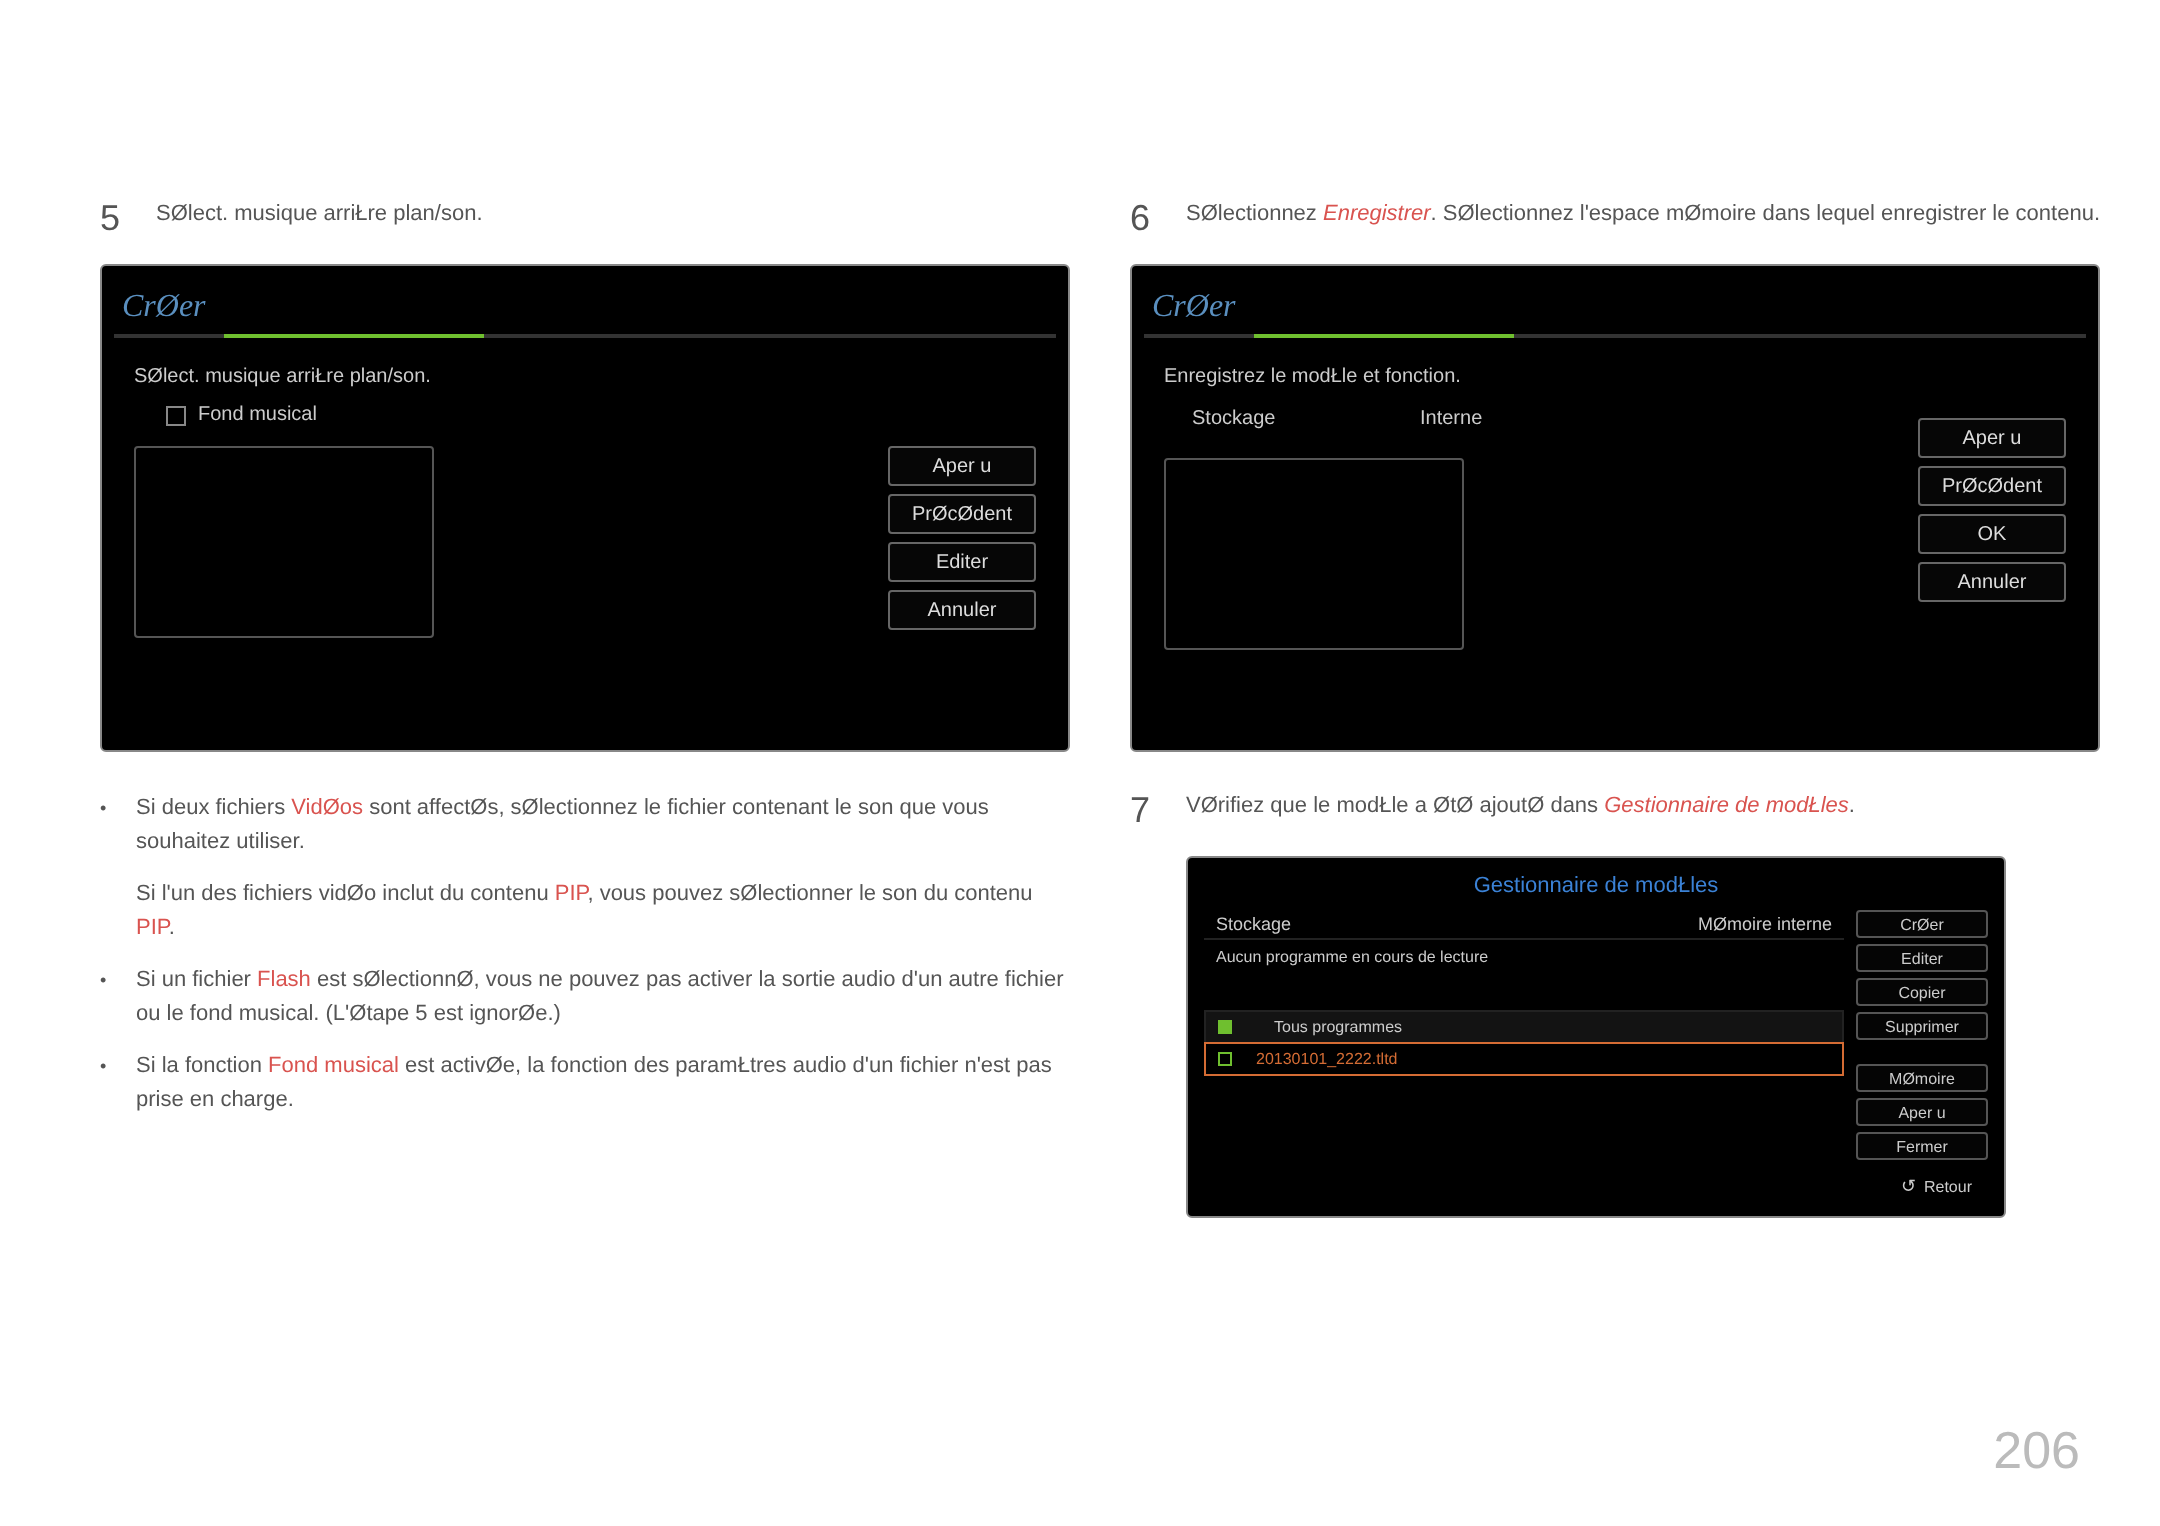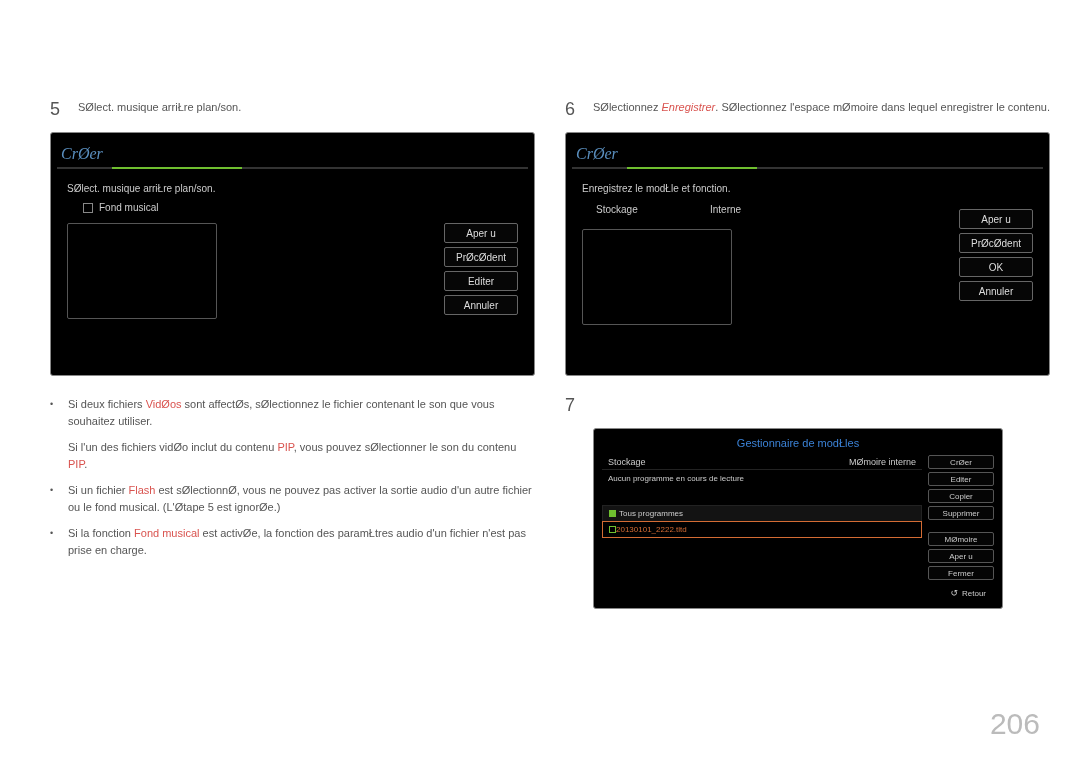--- a/index.html
+++ b/index.html
@@ -36,30 +36,30 @@
 
   
   .mini { background:#000; border:1px solid #888; border-radius:3px; color:#ccc; padding:4px 4px 8px 4px; width: 410px; margin-top: 10px; }
   .mini-title { font-size:11px; color:#3b82d6; text-align:center; padding:4px 0 6px 0; }
   .mini-top { display:flex; font-size:9px; justify-content:space-between; padding:2px 6px; border-bottom:1px solid #222;}
   .mini-sub { font-size:8px; color:#ccc; padding:4px 6px 22px 6px; }
   .mini-body { display:flex; gap:6px; padding: 0 4px; }
   .mini-left { flex:1; }
   .mini-right { width:66px; display:flex; flex-direction:column; gap:3px; }
   .mini-btn { height:14px; border:1px solid #555; border-radius:2px; font-size:8px; color:#ccc; display:flex; align-items:center; justify-content:center; background:#050505;}
-  .list-head { background:#131313; font-size:8px; color:#ccc; padding:3px 6px; display:flex; align-items:center; gap:3px; border:1px solid #222; border-bottom:none;}
+  .list-head { background:#131313; font-size:8px; color:#ccc; padding:3px 6px; display:flex; align-items:center; gap:21px; border:1px solid #222; border-bottom:none;}
   .list-head .sq { width:7px; height:7px; background:#6fbf2f; display:inline-block; }
-  .row2 { border:1px solid #333; font-size:8px; padding:3px 6px; display:flex; align-items:center; gap:0;}
+  .row2 { border:1px solid #333; font-size:8px; padding:3px 6px; display:flex; align-items:center; gap:12px;}
   .row2.sel { border-color:#d46c34; }
   .row2 .sq2 { width:7px; height:7px; border:1px solid #6fbf2f; display:inline-block; }
   .row2 .fn { color:#d46c34; }
   .mini-footer { font-size:8px; color:#ccc; text-align:right; padding:8px 12px 2px 0; display:flex; justify-content:flex-end; align-items:center; gap:4px;}
   .ret-icon { font-size:9px; }
 
-  .pnum { position:absolute; bottom:22px; right:40px; font-size:30px; color:#bbb; font-weight:300; }
+  .pnum { position:absolute; bottom:22px; right:40px; font-size:26px; color:#bbb; font-weight:300; }
 </style>
 </head>
 <body>
 
 <div class="page">
   <div class="cols">
 
     <div class="col">
       <div class="step-row">
         <div class="step-num">5</div>
@@ -134,20 +134,23 @@
             <div class="btn">Aper u</div>
             <div class="btn">PrØcØdent</div>
             <div class="btn">OK</div>
             <div class="btn">Annuler</div>
           </div>
         </div>
       </div>
 
       <div class="step-row" style="margin-top:20px;">
         <div class="step-num">7</div>
+        <div class="step-text">
+          <span>VØrifiez que le modŁle a ØtØ ajoutØ dans </span><span class="hl">Gestionnaire de modŁles</span><span>.</span>
+        </div>
       </div>
 
       <div class="mini" style="margin-left:28px;">
         <div class="mini-title">Gestionnaire de modŁles</div>
         <div class="mini-body">
           <div class="mini-left">
             <div class="mini-top">
               <span>Stockage</span>
               <span>MØmoire interne</span>
             </div>

